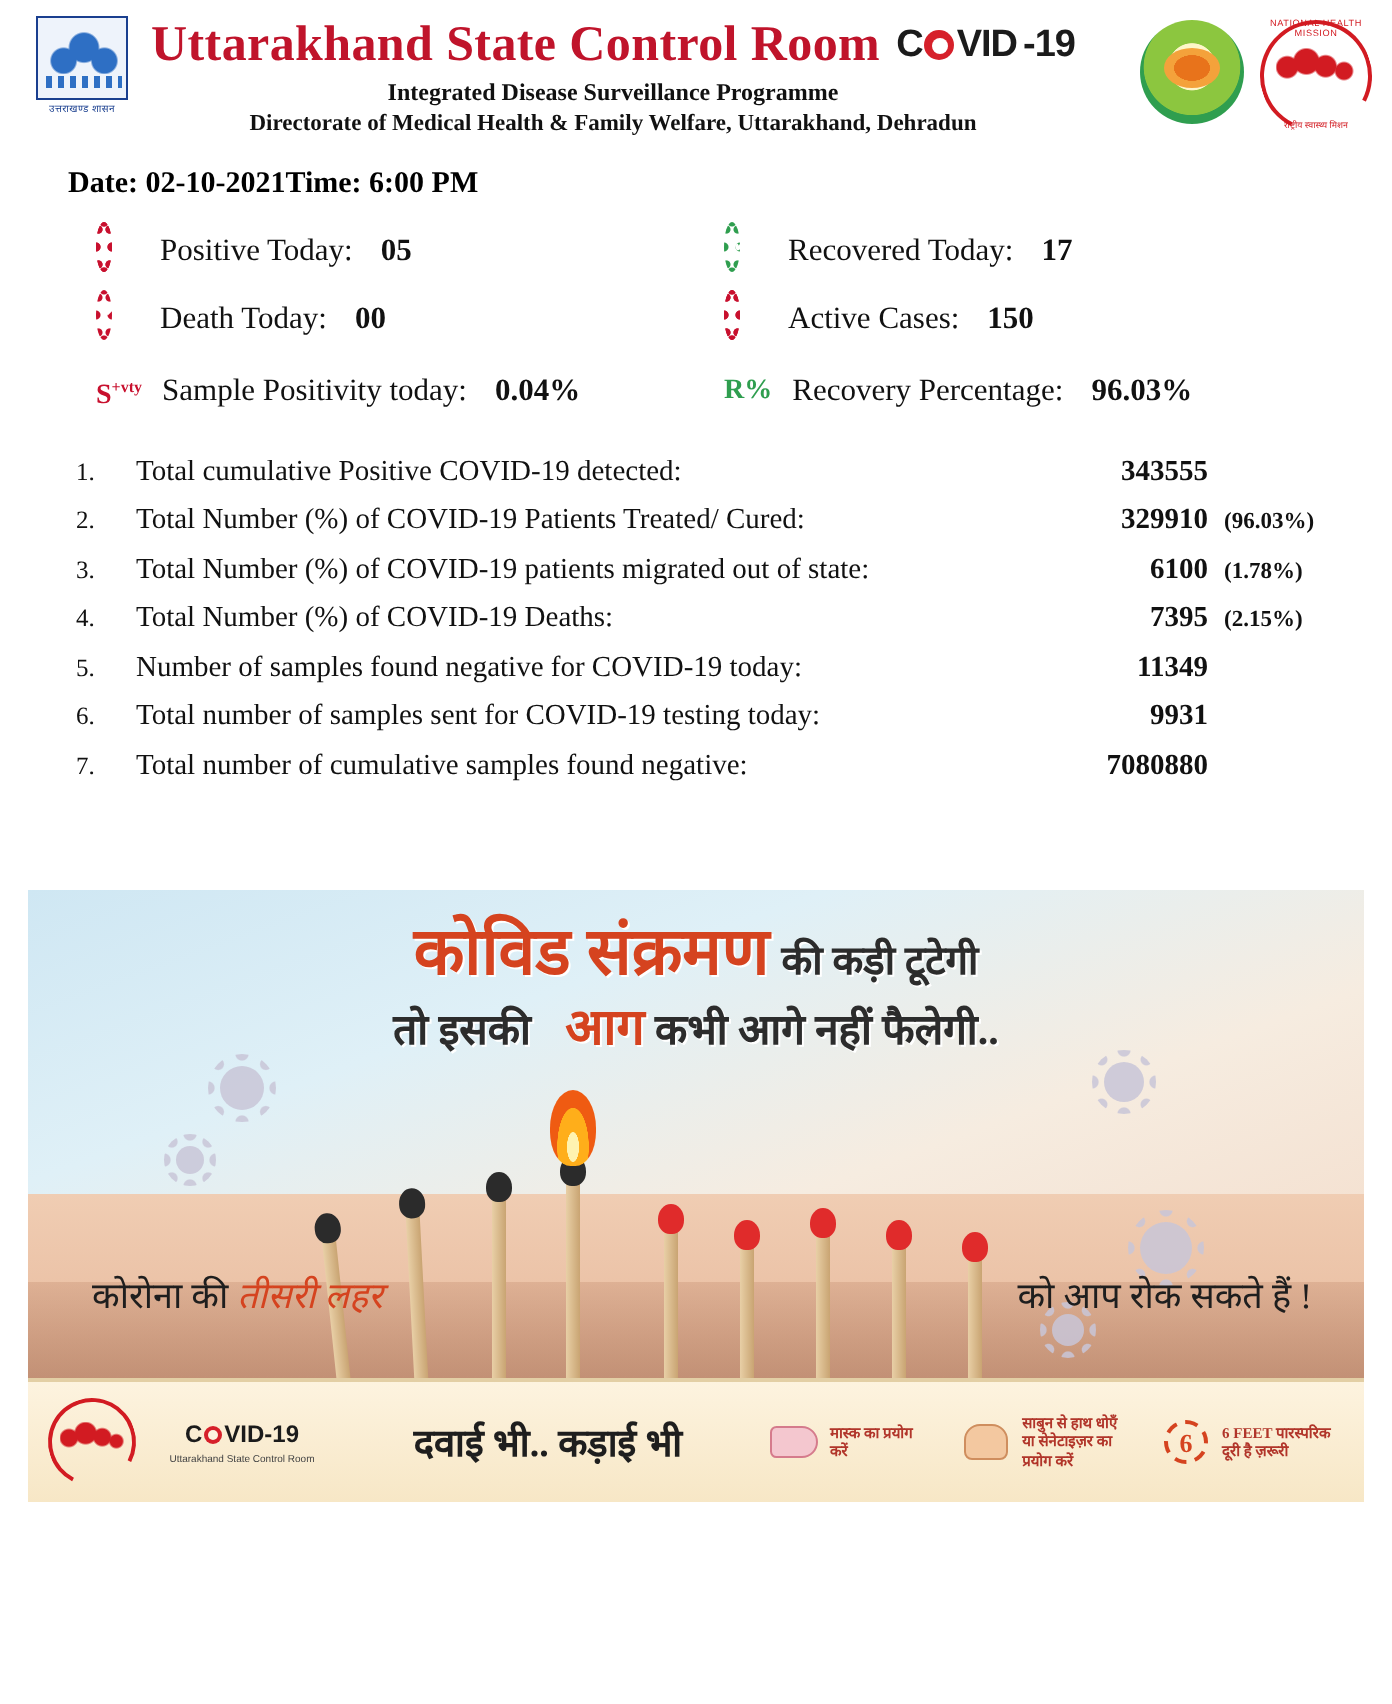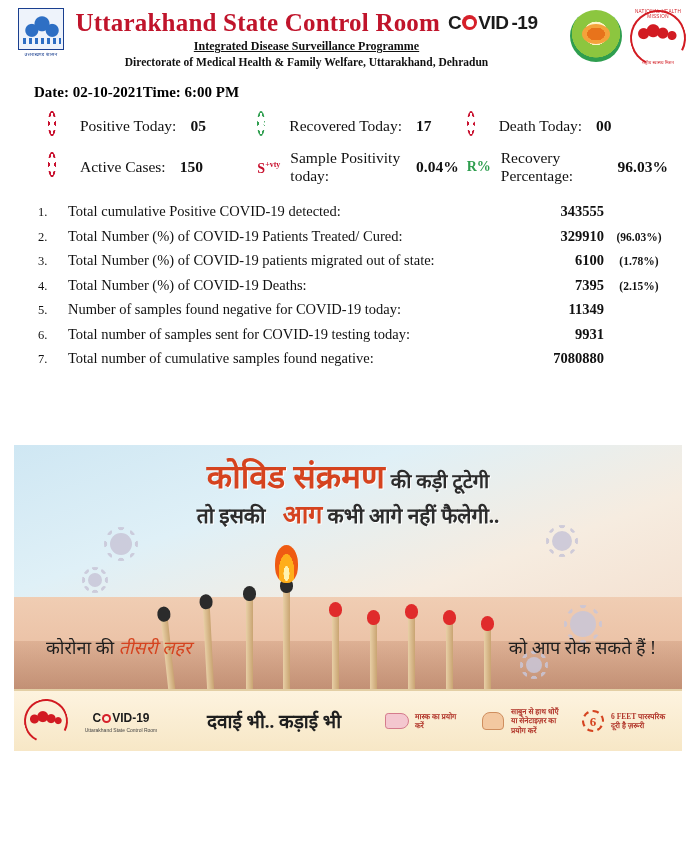--- a/index.html
+++ b/index.html
@@ -106,21 +106,20 @@
     position: absolute; inset: 3.5px;
     border-radius: 50%;
     background: #fff;
   }
   .covid-badge .dash19 { margin-left: 3px; }
   .sub1 {
     font-size: 12px;
     font-weight: bold;
     margin-top: 4px;
     color: #111;
-    text-decoration: underline;
   }
   .sub2 {
     font-size: 11.5px;
     font-weight: bold;
     margin-top: 2px;
     color: #111;
   }
   .logos-right {
     flex: 0 0 145px;
     display: flex;
@@ -203,21 +202,21 @@
     font-size: 23px;
     font-weight: bold;
     color: #c0142b;
   }
 
   
   .summary {
     margin: 10px 0 0 0;
     padding: 0 28px 0 48px;
     display: grid;
-    grid-template-columns: 1fr 1fr 1fr;
+    grid-template-columns: 1fr 1fr;
     row-gap: 12px;
     column-gap: 8px;
   }
   .sum-item {
     display: flex;
     align-items: center;
     gap: 10px;
     font-size: 15.5px;
   }
   .sum-label { color: #111; }
@@ -309,21 +308,21 @@
     font-size: 12.5px;
   }
   .stat-text { flex: 1 1 auto; }
   .stat-val {
     flex: 0 0 92px;
     text-align: right;
     font-weight: bold;
   }
   .stat-pct {
     flex: 0 0 62px;
-    text-align: center;
+    text-align: left;
     font-size: 11.5px;
     font-weight: bold;
     padding-left: 8px;
   }
 
   
   .poster {
     position: absolute;
     left: 14px;
     top: 445px;

